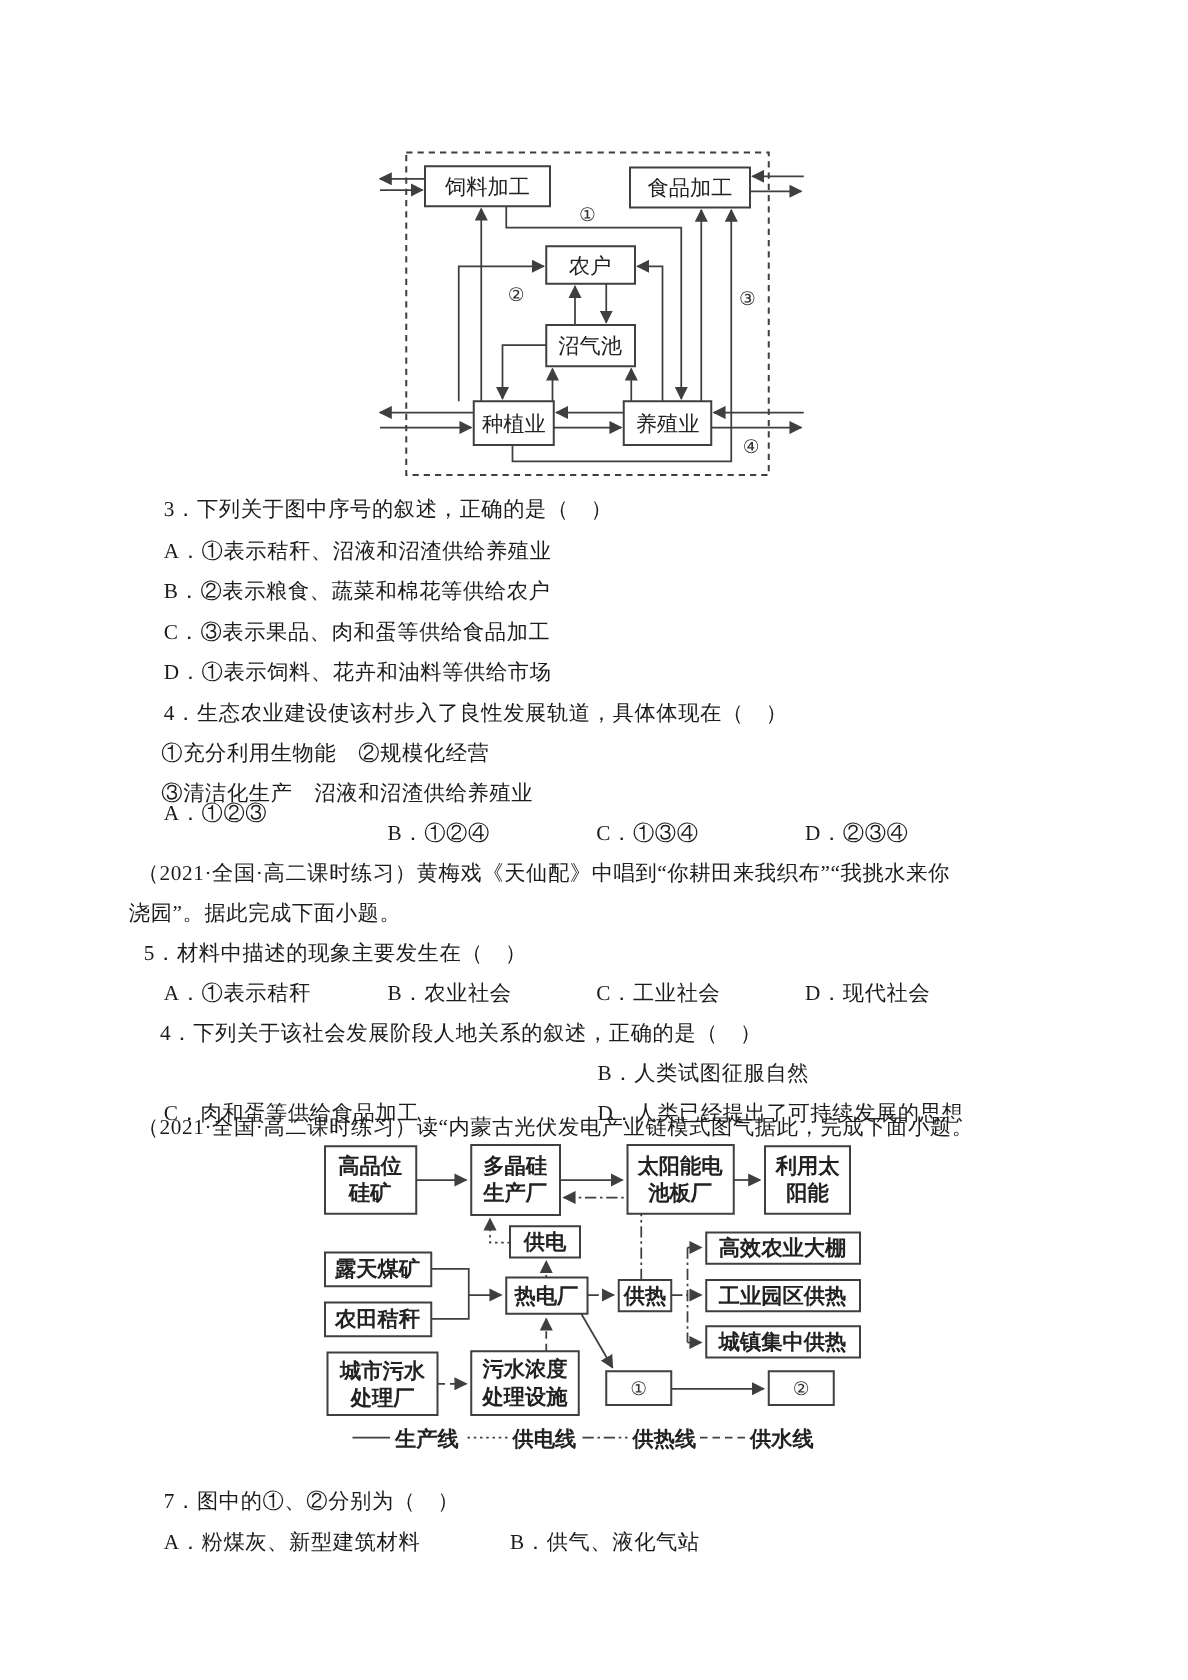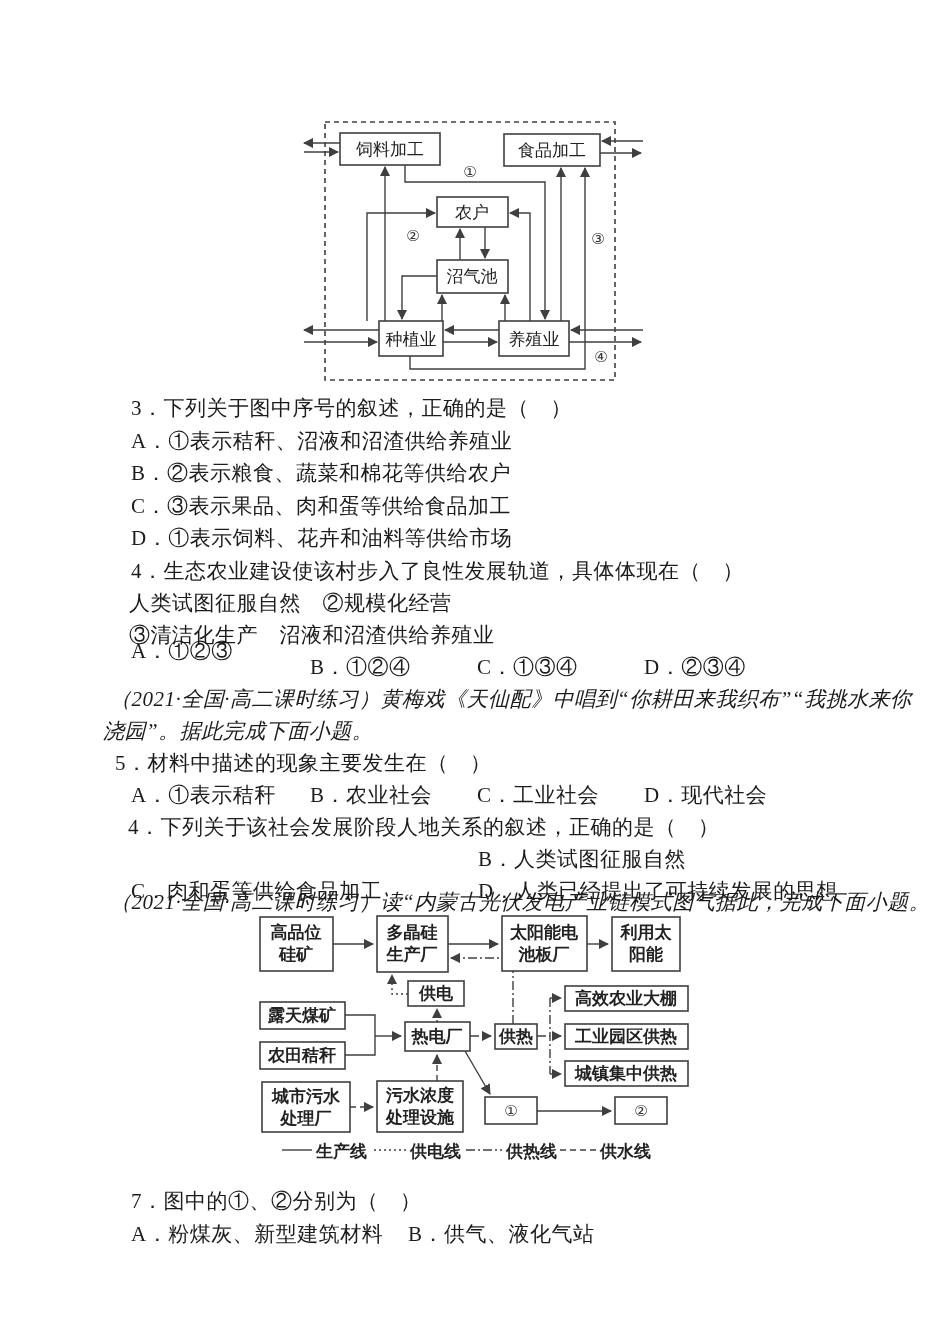--- a/index.html
+++ b/index.html
@@ -3,24 +3,24 @@
 <meta charset="utf-8">
 <style>
   html,body{margin:0;padding:0;background:#e8e8e8;}
   .page{
     position:relative;width:950px;height:1344px;margin:0 auto;
     background:#ffffff;overflow:hidden;
     font-family:"Liberation Serif","DejaVu Serif",serif;
     color:#1c1c1c;
   }
   .tl{
-    position:absolute;font-size:21px;line-height:22px;white-space:nowrap;
+    position:absolute;font-size:17px;line-height:22px;white-space:nowrap;
     letter-spacing:0.5px;
   }
-  .kai{font-style:italic;}
+  .kai{}
   svg{position:absolute;overflow:visible;}
   svg .bx{fill:#ffffff;stroke:#3f3f3f;stroke-width:1.6px;}
   svg .ln{stroke:#3f3f3f;stroke-width:1.4px;fill:none;}
   svg .bt{
     font-family:"Liberation Serif","DejaVu Serif",serif;
     font-size:17px;fill:#222222;text-anchor:middle;font-weight:500;
   }
   svg .bt2{font-weight:600;font-size:17px;}
   svg .mk{
     font-family:"DejaVu Sans","Liberation Sans",sans-serif;
@@ -103,21 +103,21 @@
     <text class="mk" x="301" y="252">④</text>
   </svg>
 
   <div class="tl" style="left:131px;top:397px">3．下列关于图中序号的叙述，正确的是（　）</div>
   <div class="tl" style="left:131px;top:462px">B．②表示粮食、蔬菜和棉花等供给农户</div>
   <div class="tl" style="left:131px;top:430px">A．①表示秸秆、沼液和沼渣供给养殖业</div>
   <div class="tl" style="left:131px;top:495px">C．③表示果品、肉和蛋等供给食品加工</div>
   <div class="tl" style="left:131px;top:527px">D．①表示饲料、花卉和油料等供给市场</div>
 
   <div class="tl" style="left:131px;top:560px">4．生态农业建设使该村步入了良性发展轨道，具体体现在（　）</div>
-  <div class="tl" style="left:129px;top:592px">人类试图征服自然　②规模化经营</div>
+  <div class="tl" style="left:129px;top:592px">①充分利用生物能　②规模化经营</div>
   <div class="tl" style="left:129px;top:624px">③清洁化生产　沼液和沼渣供给养殖业</div>
   <div class="tl" style="left:131px;top:640px">A．①②③</div>
   <div class="tl" style="left:310px;top:656px">B．①②④</div>
   <div class="tl" style="left:477px;top:656px">C．①③④</div>
   <div class="tl" style="left:644px;top:656px">D．②③④</div>
 
   <div class="tl kai" style="left:110px;top:688px">（2021·全国·高二课时练习）黄梅戏《天仙配》中唱到“你耕田来我织布”“我挑水来你</div>
   <div class="tl kai" style="left:103px;top:720px">浇园”。据此完成下面小题。</div>
 
   <div class="tl" style="left:115px;top:752px">5．材料中描述的现象主要发生在（　）</div>

